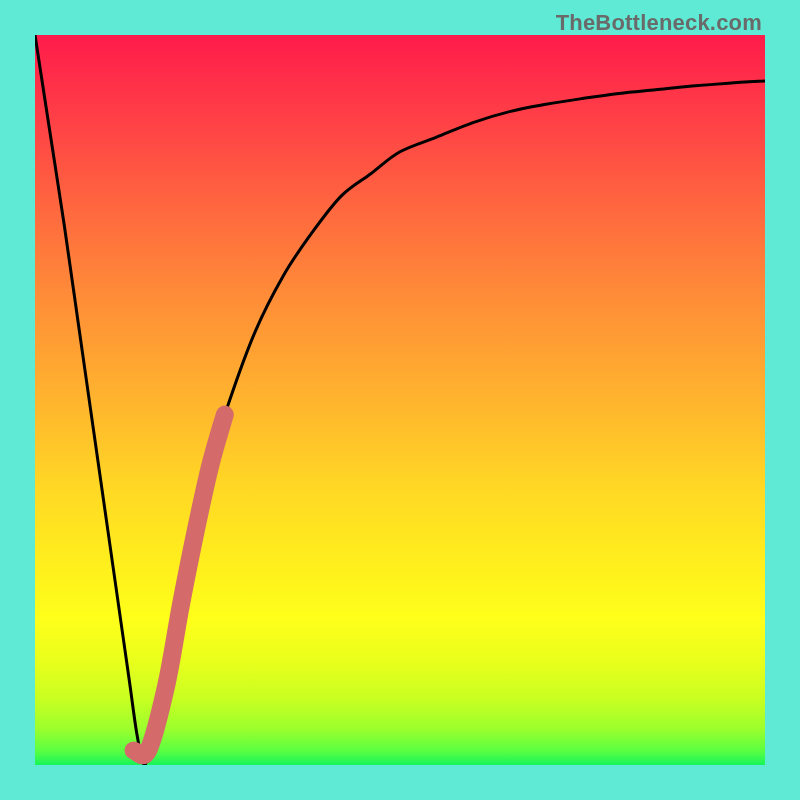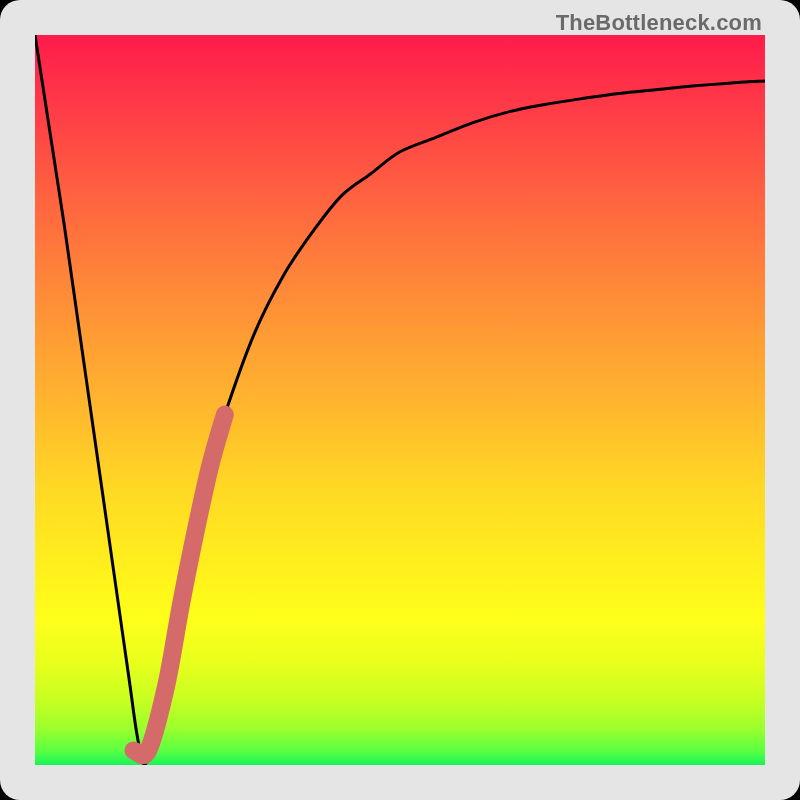--- a/index.html
+++ b/index.html
@@ -9,22 +9,21 @@
     height: 800px;
     background: #000;
     overflow: hidden;
   }
   .frame {
     position: absolute;
     left: 0;
     top: 0;
     width: 800px;
     height: 800px;
-    background: #e5e5e5;
-    border-radius: 20px;
+    background: #5eead4;
   }
   .plot-area {
     position: absolute;
     left: 35px;
     top: 35px;
     width: 730px;
     height: 730px;
     overflow: hidden;
   }
   .gradient-bg {

